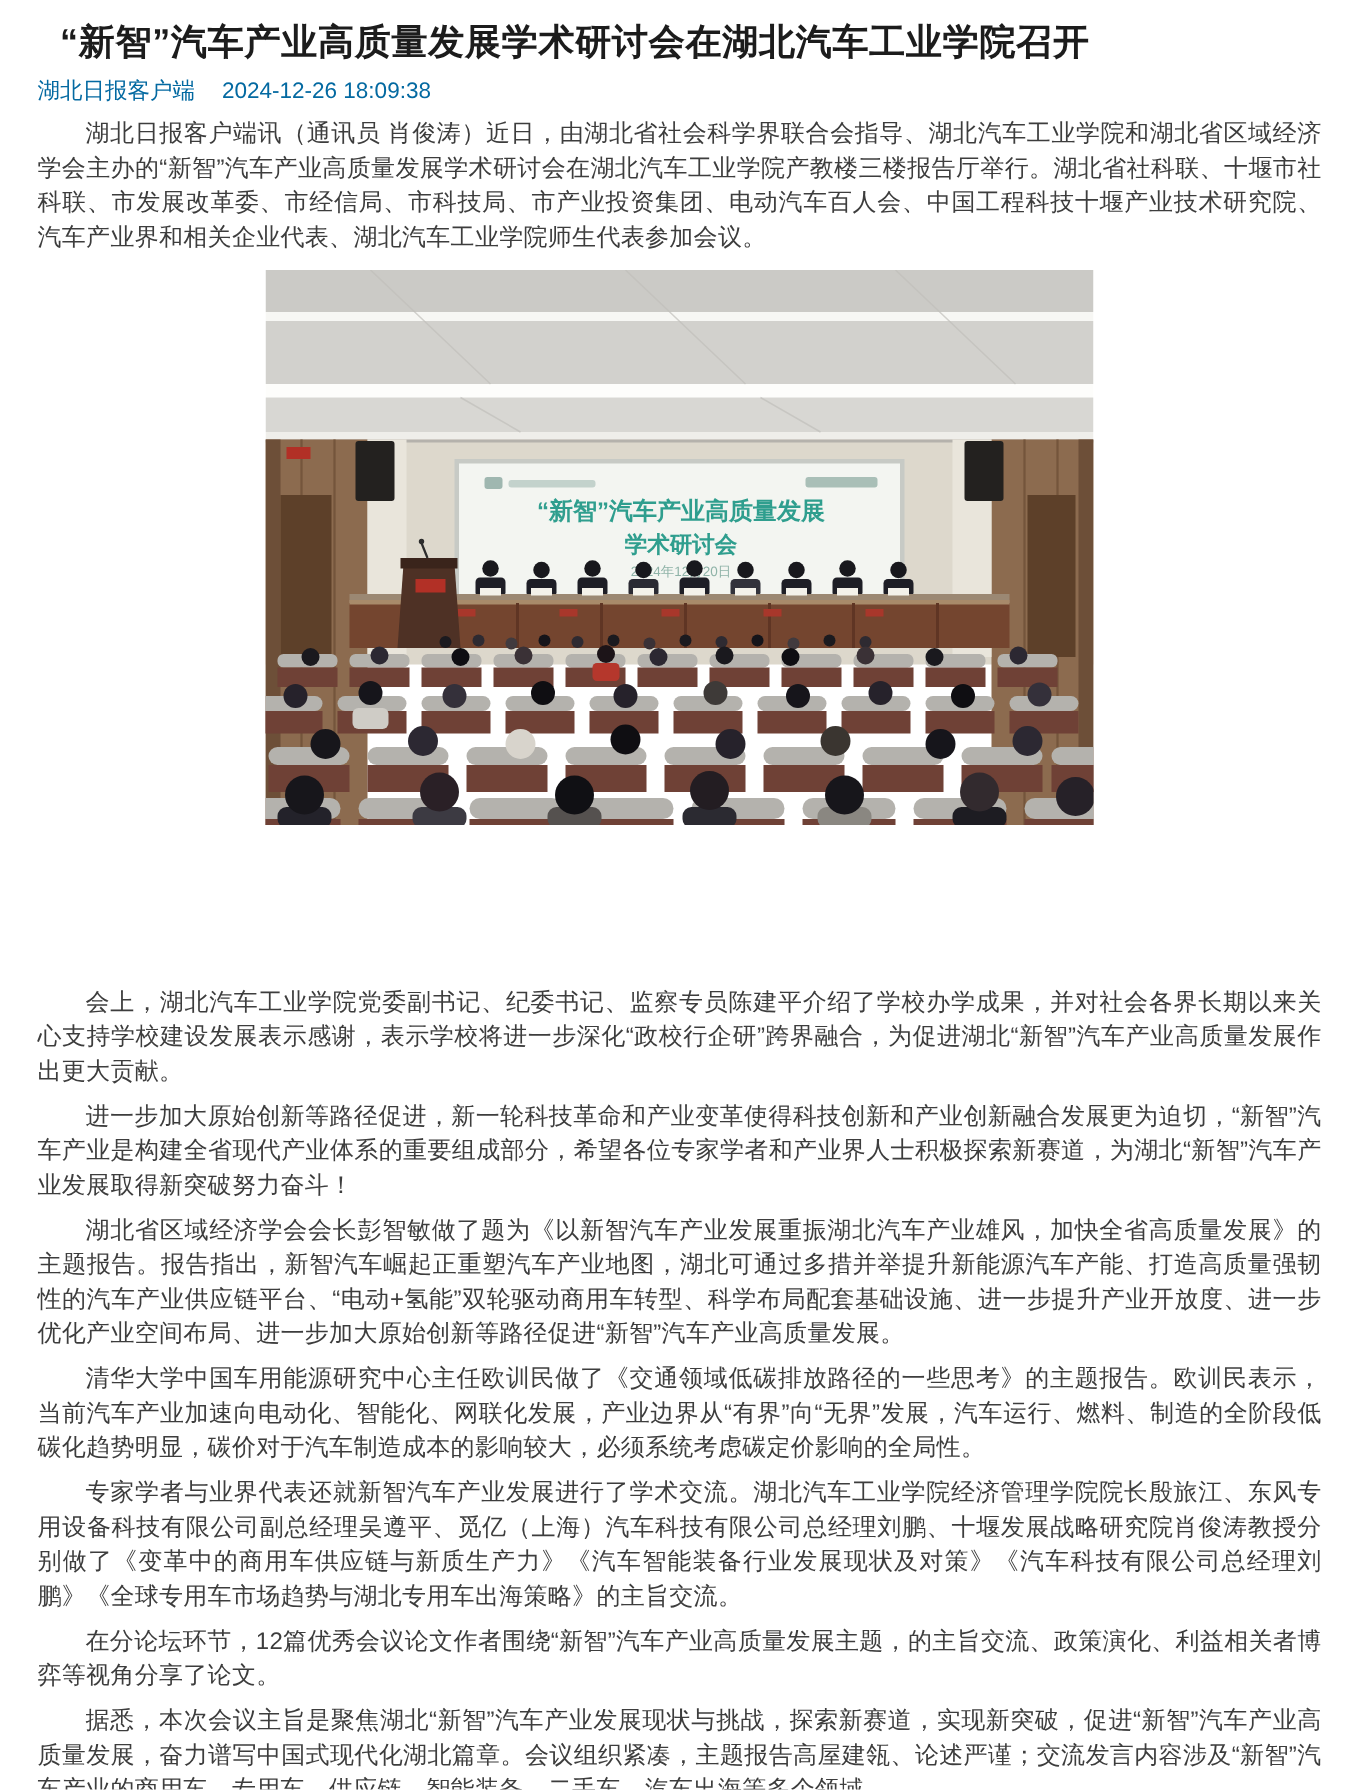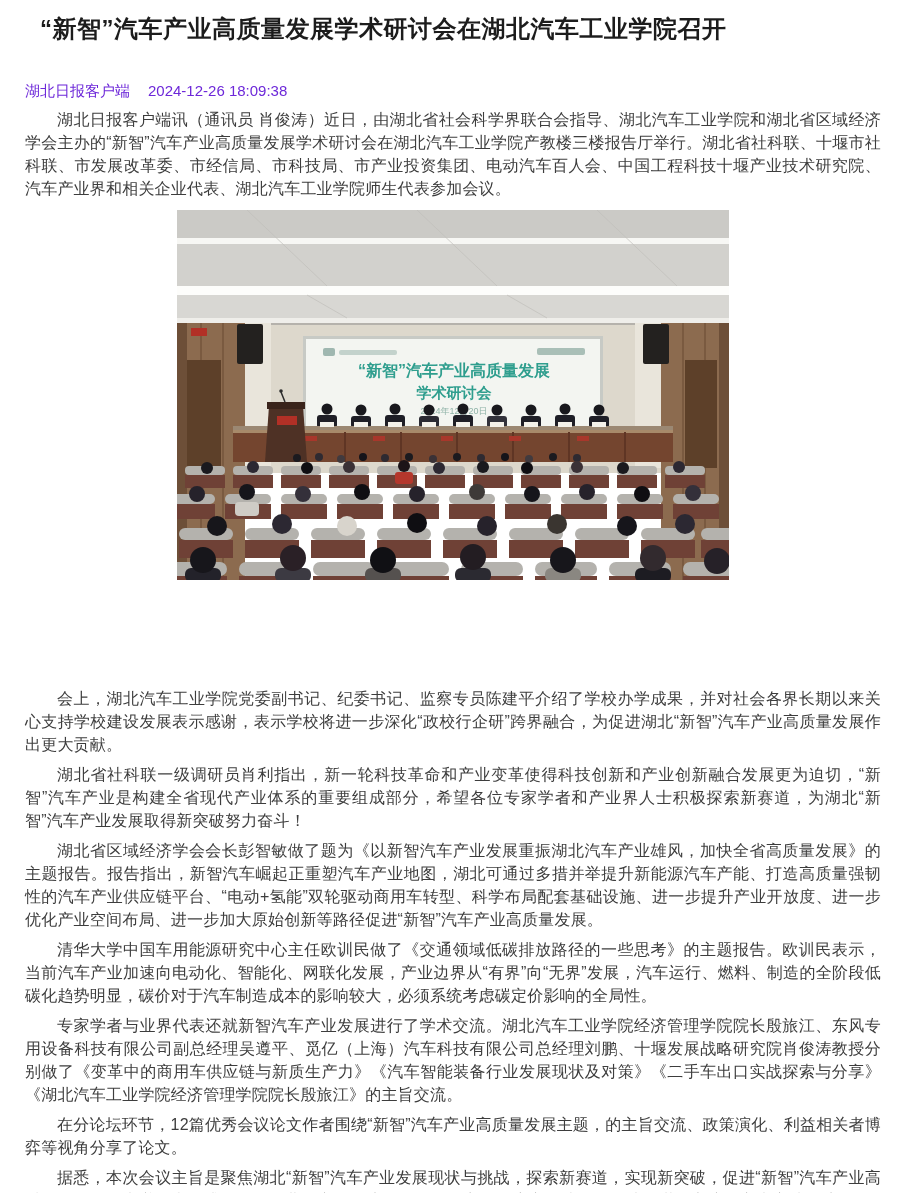--- a/index.html
+++ b/index.html
@@ -8,22 +8,22 @@
     font-family:"Liberation Sans","DejaVu Sans",sans-serif;
     -webkit-font-smoothing:antialiased;
   }
   .page{width:906px;height:1193px;background:#fff;}
   .title{
     margin:13px 40px 0;
     font-size:24px;line-height:31px;font-weight:700;color:#1c1c1c;
     text-align:left;letter-spacing:.5px;
   }
   .meta{
-    margin:36px 25px 0;
-    font-size:15px;line-height:21px;color:#6d28d9;
+    margin:6px 25px 0;
+    font-size:15px;line-height:21px;color:#0369a1;
   }
   .meta .src{margin-right:18px;}
   .body-para{
     margin:7px 25px 0;
     font-size:16px;line-height:23px;color:#3d3d3d;
     text-align:justify;text-indent:2em;letter-spacing:.2px;
   }
   figure.photo{
     width:552px;height:470px;margin:10px auto 0;padding:0;display:block;
     line-height:0;
@@ -319,20 +319,20 @@
             <circle cx="386" cy="350" r="13" fill="#17161b"></circle>
           <rect x="458" y="358" width="36" height="14" rx="6" fill="#1d1c22"></rect>
             <circle cx="476" cy="348" r="13" fill="#322a2e"></circle>
           <circle cx="540" cy="351" r="13" fill="#262128"></circle>
         </g>
       </g>
     </svg>
   </figure>
 
   <p class="body-para">会上，湖北汽车工业学院党委副书记、纪委书记、监察专员陈建平介绍了学校办学成果，并对社会各界长期以来关心支持学校建设发展表示感谢，表示学校将进一步深化“政校行企研”跨界融合，为促进湖北“新智”汽车产业高质量发展作出更大贡献。</p>
-  <p class="body-para">湖北省社科联一级调研员肖利指出，新一轮科技革命和产业变革使得科技创新和产业创新融合发展更为迫切，“新智”汽车产业是构建全省现代产业体系的重要组成部分，希望各位专家学者和产业界人士积极探索新赛道，为湖北“新智”汽车产业发展取得新突破努力奋斗！</p>
+  <p class="body-para">进一步加大原始创新等路径促进，新一轮科技革命和产业变革使得科技创新和产业创新融合发展更为迫切，“新智”汽车产业是构建全省现代产业体系的重要组成部分，希望各位专家学者和产业界人士积极探索新赛道，为湖北“新智”汽车产业发展取得新突破努力奋斗！</p>
   <p class="body-para">湖北省区域经济学会会长彭智敏做了题为《以新智汽车产业发展重振湖北汽车产业雄风，加快全省高质量发展》的主题报告。报告指出，新智汽车崛起正重塑汽车产业地图，湖北可通过多措并举提升新能源汽车产能、打造高质量强韧性的汽车产业供应链平台、“电动+氢能”双轮驱动商用车转型、科学布局配套基础设施、进一步提升产业开放度、进一步优化产业空间布局、进一步加大原始创新等路径促进“新智”汽车产业高质量发展。</p>
   <p class="body-para">清华大学中国车用能源研究中心主任欧训民做了《交通领域低碳排放路径的一些思考》的主题报告。欧训民表示，当前汽车产业加速向电动化、智能化、网联化发展，产业边界从“有界”向“无界”发展，汽车运行、燃料、制造的全阶段低碳化趋势明显，碳价对于汽车制造成本的影响较大，必须系统考虑碳定价影响的全局性。</p>
-  <p class="body-para">专家学者与业界代表还就新智汽车产业发展进行了学术交流。湖北汽车工业学院经济管理学院院长殷旅江、东风专用设备科技有限公司副总经理吴遵平、觅亿（上海）汽车科技有限公司总经理刘鹏、十堰发展战略研究院肖俊涛教授分别做了《变革中的商用车供应链与新质生产力》《汽车智能装备行业发展现状及对策》《二手车出口实战探索与分享》《湖北汽车工业学院经济管理学院院长殷旅江》的主旨交流。</p>
+  <p class="body-para">专家学者与业界代表还就新智汽车产业发展进行了学术交流。湖北汽车工业学院经济管理学院院长殷旅江、东风专用设备科技有限公司副总经理吴遵平、觅亿（上海）汽车科技有限公司总经理刘鹏、十堰发展战略研究院肖俊涛教授分别做了《变革中的商用车供应链与新质生产力》《汽车智能装备行业发展现状及对策》《汽车科技有限公司总经理刘鹏》《全球专用车市场趋势与湖北专用车出海策略》的主旨交流。</p>
   <p class="body-para">在分论坛环节，12篇优秀会议论文作者围绕“新智”汽车产业高质量发展主题，的主旨交流、政策演化、利益相关者博弈等视角分享了论文。</p>
   <p class="body-para">据悉，本次会议主旨是聚焦湖北“新智”汽车产业发展现状与挑战，探索新赛道，实现新突破，促进“新智”汽车产业高质量发展，奋力谱写中国式现代化湖北篇章。会议组织紧凑，主题报告高屋建瓴、论述严谨；交流发言内容涉及“新智”汽车产业的商用车、专用车、供应链、智能装备、二手车、汽车出海等多个领域。</p>
 
 </div>
 
 </body></html>

